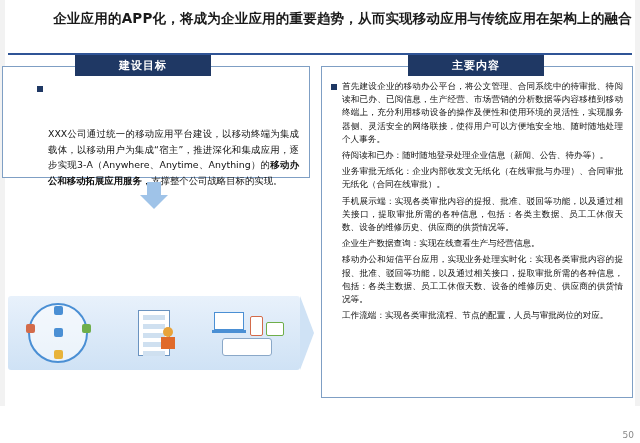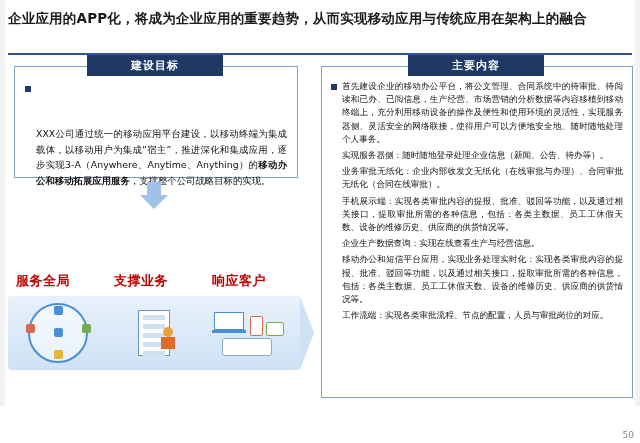--- a/index.html
+++ b/index.html
@@ -6,34 +6,34 @@
   body{
     width:640px;height:443px;
     background:#ffffff;
     font-family:"DejaVu Sans","Liberation Sans",sans-serif;
     position:relative;
     overflow:hidden;
   }
   .slide{position:absolute;left:0;top:0;width:640px;height:443px;background:#fff;}
 
   
-  .title-wrap{position:absolute;left:8px;top:8px;width:624px;}
+  .title-wrap{position:absolute;left:8px;top:8px;width:624px;text-align:right;}
   .title{
     font-size:13.5px;font-weight:bold;color:#1a1a1a;line-height:21px;
     letter-spacing:0.2px;
   }
   .title-rule{
     position:absolute;left:8px;top:53px;width:624px;height:2px;background:#2f5496;
   }
 
   
   .panel{
     position:absolute;border:1px solid #7f9fc4;background:#ffffff;
   }
-  .panel-left{left:14px;top:66px;width:282px;height:110px;}
+  .panel-left{left:2px;top:66px;width:282px;height:110px;padding-left:24px;}
   .panel-right{left:321px;top:66px;width:310px;height:330px;}
 
   .tab{
     position:absolute;top:-12px;height:21px;line-height:21px;
     background:#1f3864;color:#ffffff;font-size:11px;font-weight:bold;
     text-align:center;letter-spacing:1px;
   }
   .tab-left{left:72px;width:136px;}
   .tab-right{left:86px;width:136px;}
 
@@ -147,25 +147,20 @@
       <div class="bullet-row">
         <span class="sq"></span>
         <span class="bullet-text"><span>XXX公司通过统一的移动应用平台建设，以移动终端为集成载体，以移动用户为集成“宿主”，推进深化和集成应用，逐步实现3-A（Anywhere、Anytime、Anything）的</span><span class="bold">移动办公和移动拓展应用服务</span><span>，支撑整个公司战略目标的实现。</span></span>
       </div>
     </div>
   </div>
 
   <div class="arrow-stem"></div>
   <div class="arrow-head"></div>
 
-  <div class="heads">
-    <div class="head h1">服务全局</div>
-    <div class="head h2">支撑业务</div>
-    <div class="head h3">响应客户</div>
-  </div>
 
   <div class="banner"></div>
   <div class="banner-arrow"></div>
 
   <div class="cell c1">
     <div class="ring"></div>
     <div class="dot" style="left:40px;top:4px;"></div>
     <div class="dot r" style="left:12px;top:22px;"></div>
     <div class="dot g" style="left:68px;top:22px;"></div>
     <div class="dot y" style="left:40px;top:48px;"></div>
@@ -197,21 +192,21 @@
   </div>
 
   <div class="panel panel-right">
     <div class="tab tab-right">主要内容</div>
     <div class="rlist">
 
       <div class="ritem">
         <span class="sq"></span>
         <span class="rtext">首先建设企业的移动办公平台，将公文管理、合同系统中的待审批、待阅读和已办、已阅信息，生产经营、市场营销的分析数据等内容移植到移动终端上，充分利用移动设备的操作及便性和使用环境的灵活性，实现服务器侧、灵活安全的网络联接，使得用户可以方便地安全地、随时随地处理个人事务。</span>
       </div>
-      <div class="rsub">实现服务器侧：随时随地登录处理企业信息（新闻、公告、待办等）。</div>
+      <div class="rsub">待阅读和已办：随时随地登录处理企业信息（新闻、公告、待办等）。</div>
       <div class="rsub">业务审批无纸化：企业内部收发文无纸化（在线审批与办理）、合同审批无纸化（合同在线审批）。</div>
       <div class="rsub">手机展示端：实现各类审批内容的提报、批准、驳回等功能，以及通过相关接口，提取审批所需的各种信息，包括：各类主数据、员工工休假天数、设备的维修历史、供应商的供货情况等。</div>
       <div class="rsub">企业生产数据查询：实现在线查看生产与经营信息。</div>
       <div class="rsub">移动办公和短信平台应用，实现业务处理实时化：实现各类审批内容的提报、批准、驳回等功能，以及通过相关接口，提取审批所需的各种信息，包括：各类主数据、员工工休假天数、设备的维修历史、供应商的供货情况等。</div>
       <div class="rsub">工作流端：实现各类审批流程、节点的配置，人员与审批岗位的对应。</div>
 
     </div>
   </div>
 
   <div class="footer">

